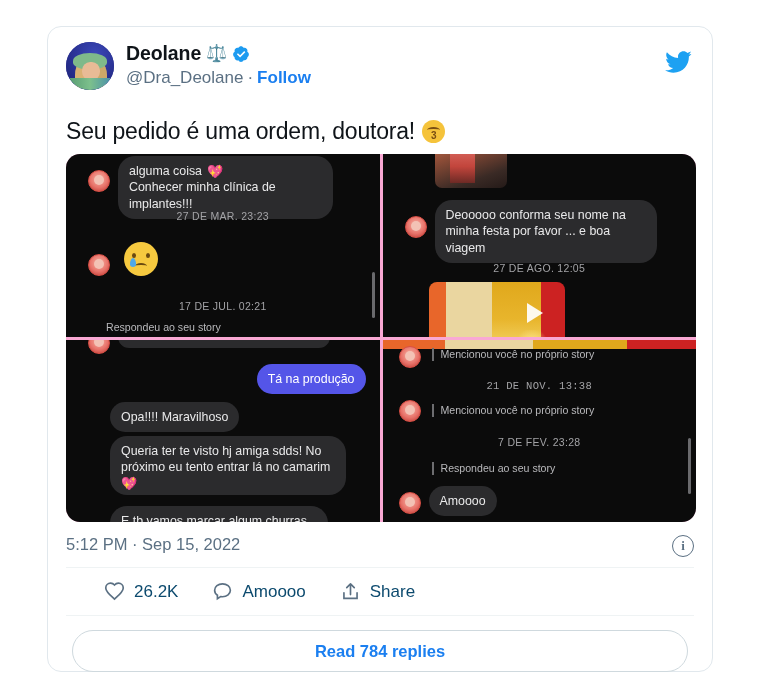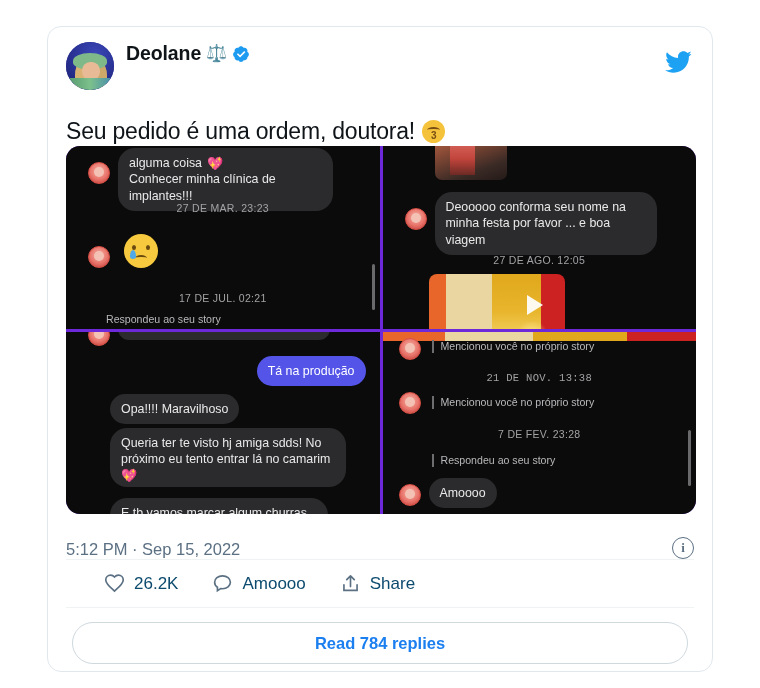--- a/index.html
+++ b/index.html
@@ -161,30 +161,30 @@
     content: "3";
     position: absolute;
     left: 9px; top: 9px;
     font-size: 10px;
     color: #7a4e13;
     font-weight: bold;
   }
 
   
   .media-grid {
-    margin-top: 0;
+    margin-top: 8px;
     width: 630px;
     height: 368px;
     border-radius: 14px;
     overflow: hidden;
     display: grid;
     grid-template-columns: 1fr 1fr;
     grid-template-rows: 1fr 1fr;
     gap: 3px;
-    background: #6d28d9;
+    background: #f9a8d4;
   }
 
   .quad {
     position: relative;
     background: #0b0b0b;
     overflow: hidden;
     font-family: "Liberation Sans", sans-serif;
   }
 
   .ig-av {
@@ -331,21 +331,21 @@
   .top-strip .a { flex: 0 0 20%; background: #e8662a; }
   .top-strip .b { flex: 0 0 28%; background: #ead6a0; }
   .top-strip .c { flex: 0 0 30%; background: #e0a81c; }
   .top-strip .d { flex: 1; background: #cc2222; }
 
   
   .time-row {
     margin-top: 13px;
     height: 33px;
     display: flex;
-    align-items: flex-end;
+    align-items: flex-start;
     justify-content: space-between;
     border-bottom: 1px solid #eff3f4;
   }
   .time-text {
     font-size: 16.5px;
     color: #5b7083;
   }
   .info-icon {
     width: 22px; height: 22px;
     border: 1.6px solid #5b7083;
@@ -415,20 +415,25 @@
     <div class="name-block">
       <div class="row-name">
         <span class="display-name">Deolane</span>
         <span class="scales-emoji">⚖️</span>
         <span class="verified">
           <svg viewBox="0 0 24 24" width="18" height="18">
             <path fill="#1d9bf0" d="M22.5 12.5c0-1.58-.875-2.95-2.148-3.6.154-.435.238-.905.238-1.4 0-2.21-1.71-3.998-3.818-3.998-.47 0-.92.084-1.336.25C14.818 2.415 13.51 1.5 12 1.5s-2.816.917-3.437 2.25c-.415-.165-.866-.25-1.336-.25-2.11 0-3.818 1.79-3.818 4 0 .494.083.964.237 1.4-1.272.65-2.147 2.018-2.147 3.6 0 1.495.782 2.798 1.942 3.486-.02.17-.032.34-.032.514 0 2.21 1.708 4 3.818 4 .47 0 .92-.086 1.335-.25.62 1.334 1.926 2.25 3.437 2.25 1.512 0 2.818-.916 3.437-2.25.415.163.865.248 1.336.248 2.11 0 3.818-1.79 3.818-4 0-.174-.012-.344-.033-.513 1.158-.687 1.943-1.99 1.943-3.484z"></path>
             <path fill="#fff" d="M10.75 16.518L6.5 12.269l1.414-1.414 2.836 2.836 5.586-5.586L17.75 9.52z"></path>
           </svg>
         </span>
+      </div>
+      <div class="row-handle">
+        <span class="handle-text">@Dra_Deolane</span>
+        <span class="dot-sep">·</span>
+        <span class="follow-link">Follow</span>
       </div>
     </div>
 
     <span class="bird">
       <svg viewBox="0 0 24 24" width="32" height="28">
         <path fill="#1DA1F2" d="M23.643 4.937c-.835.37-1.732.62-2.675.733.962-.576 1.7-1.49 2.048-2.578-.9.534-1.897.922-2.958 1.13-.85-.904-2.06-1.47-3.4-1.47-2.572 0-4.658 2.086-4.658 4.66 0 .364.042.718.12 1.06-3.873-.195-7.304-2.05-9.602-4.868-.4.69-.63 1.49-.63 2.342 0 1.616.823 3.043 2.072 3.878-.764-.025-1.482-.234-2.11-.583v.06c0 2.257 1.605 4.14 3.737 4.568-.392.106-.803.162-1.227.162-.3 0-.593-.028-.877-.082.593 1.85 2.313 3.198 4.352 3.234-1.595 1.25-3.604 1.995-5.786 1.995-.376 0-.747-.022-1.112-.065 2.062 1.323 4.51 2.095 7.14 2.095 8.565 0 13.25-7.095 13.25-13.25 0-.2-.005-.402-.014-.602.91-.658 1.7-1.477 2.323-2.41z"></path>
       </svg>
     </span>
   </div>
 

